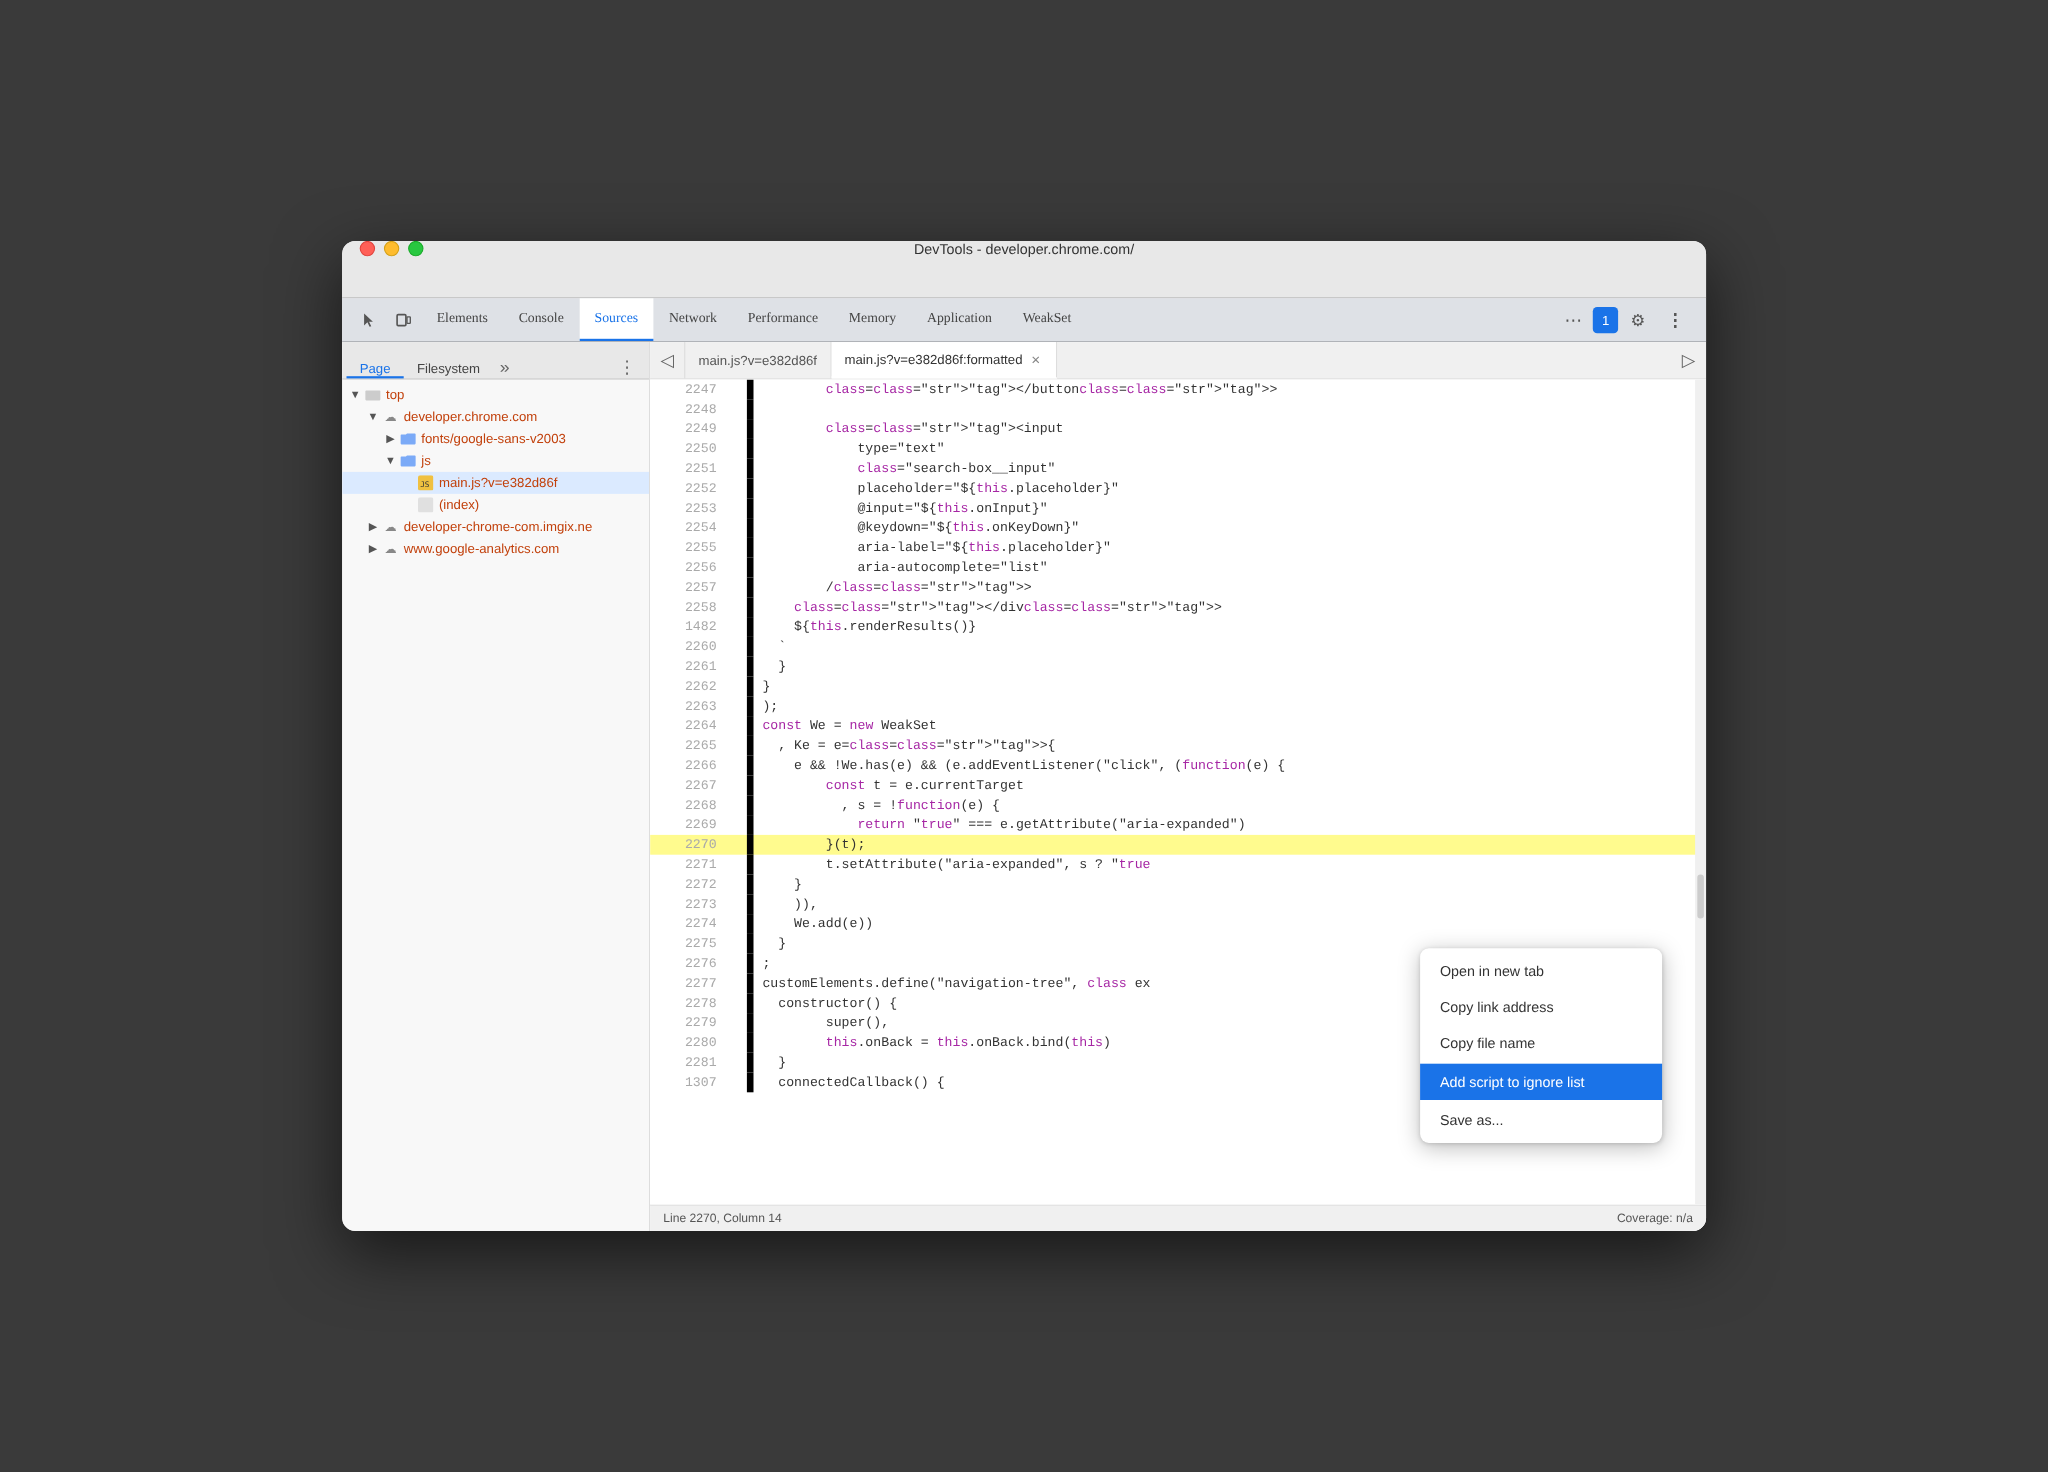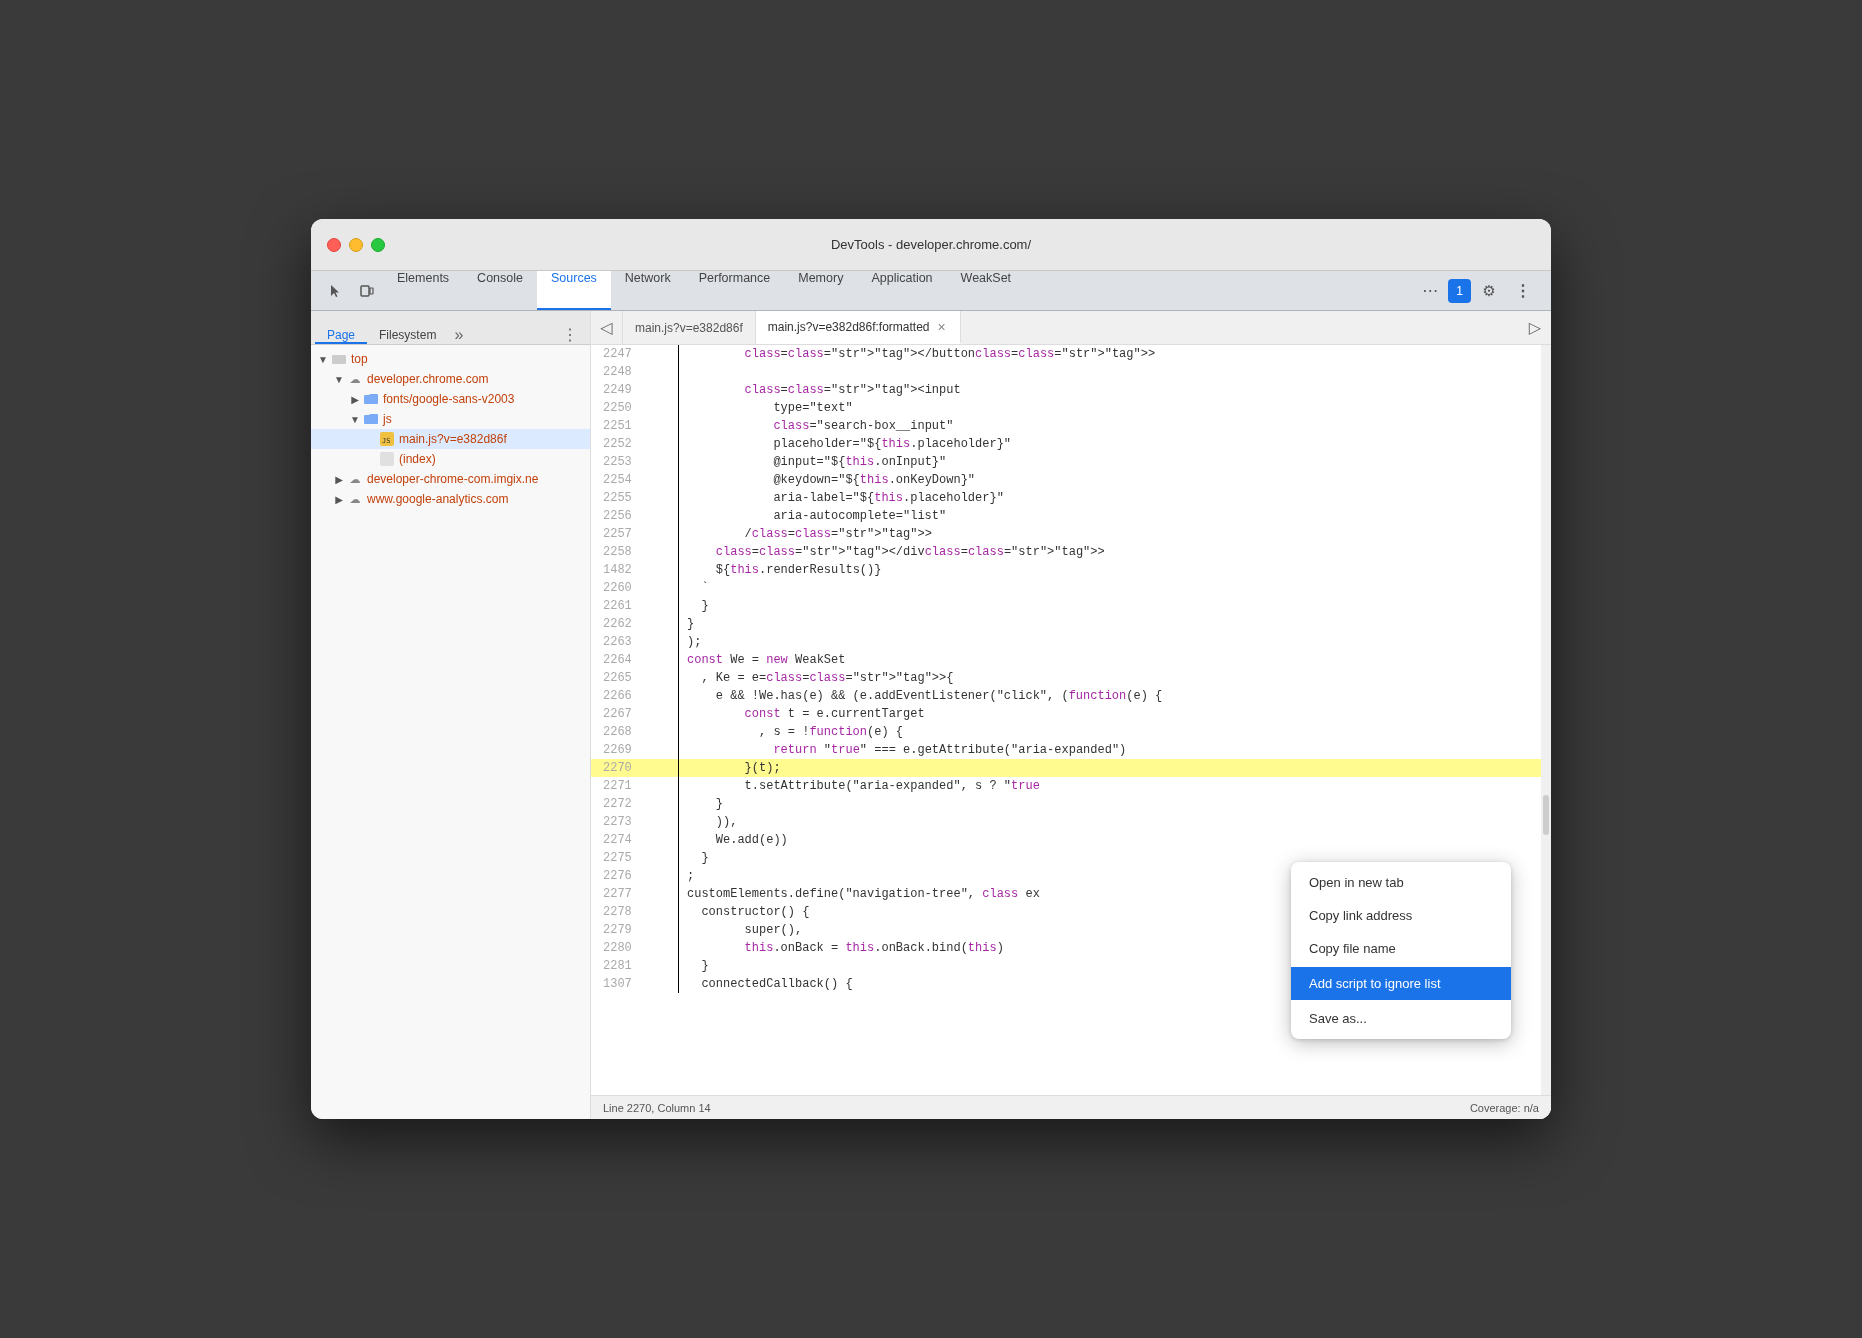--- a/index.html
+++ b/index.html
@@ -20,21 +20,21 @@
       overflow: hidden;
       display: flex;
       flex-direction: column;
     }
     
     .titlebar {
       height: 52px;
       background: #e8e8e8;
       border-bottom: 1px solid #c8c8c8;
       display: flex;
-      align-items: center;
+      align-items: flex-start;
       padding: 0 16px;
       position: relative;
     }
     .traffic-lights {
       display: flex;
       gap: 8px;
       margin-right: 16px;
     }
     .traffic-light {
       width: 14px;
@@ -68,25 +68,27 @@
       align-items: center;
       justify-content: center;
       cursor: pointer;
       color: #555;
       font-size: 14px;
       border-radius: 4px;
     }
     .devtools-tab {
       padding: 0 14px;
       display: flex;
+      align-items: center;
       font-size: 12.5px;
       color: #444;
       cursor: pointer;
       border-bottom: 2px solid transparent;
       white-space: nowrap;
+      font-family: Liberation Serif, serif;
     }
     .devtools-tab.active {
       color: #1a73e8;
       border-bottom: 2px solid #1a73e8;
       background: white;
     }
     .devtools-tab-spacer { flex: 1; }
     .devtools-right-icons {
       display: flex;
       align-items: center;
@@ -256,25 +258,25 @@
       font-family: 'Courier New', Courier, monospace;
       font-size: 12px;
       line-height: 1.5;
       min-width: 100%;
     }
     .code-table tr { height: 18px; }
     .code-table tr.highlighted { background: #fffb8e; }
     .line-num {
       padding: 0 8px 0 12px;
       color: #aaa;
-      text-align: left;
+      text-align: center;
       user-select: none;
       white-space: nowrap;
       min-width: 48px;
-      border-right: 1px solid #000000;
+      border-right: 6px solid #000000;
       font-family: Liberation Mono, monospace;
     }
     .line-code {
       padding: 0 8px;
       white-space: pre;
       color: #333;
     }
     .kw { color: #a626a4; }
     
     .scrollbar-track {

